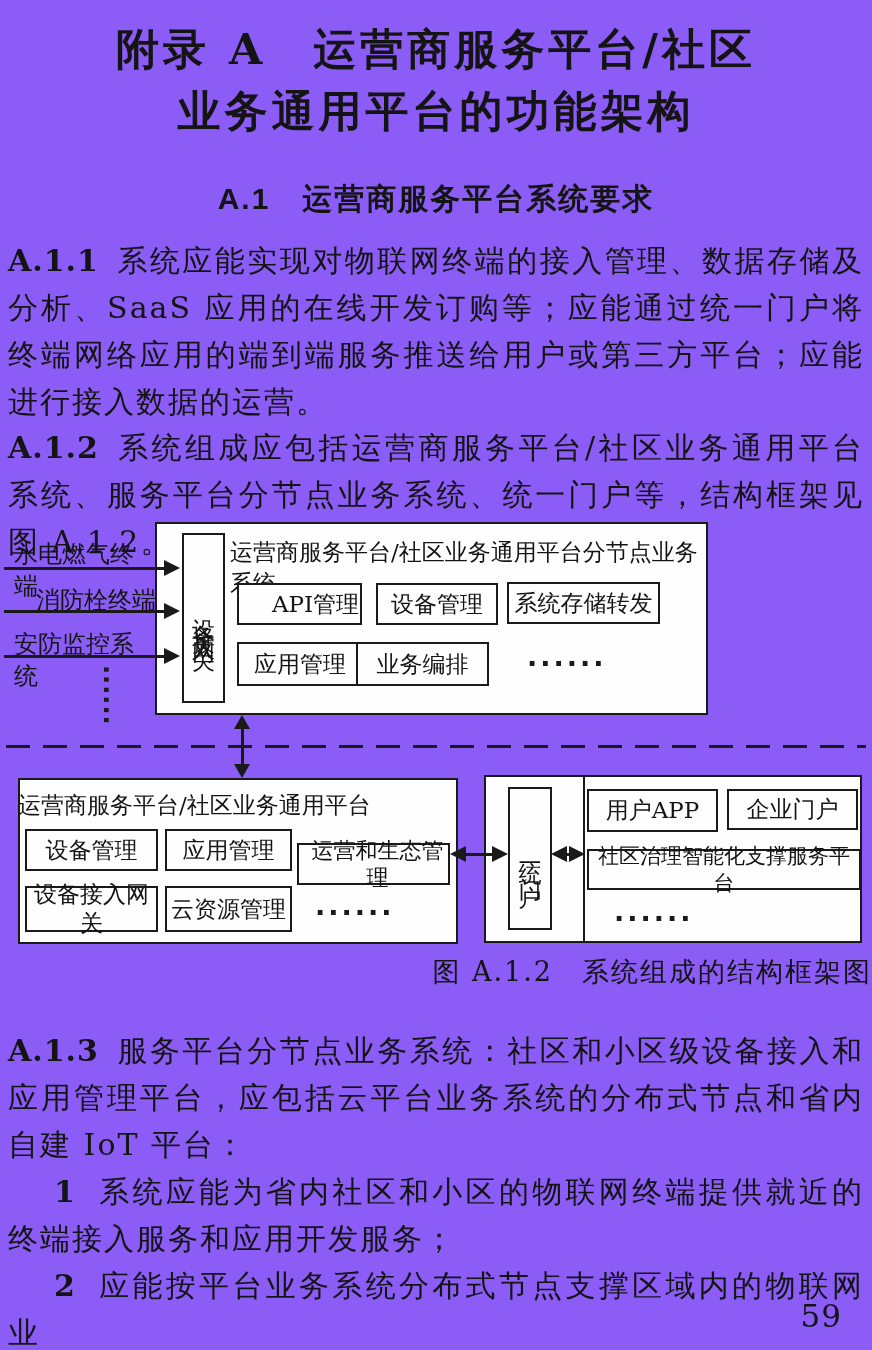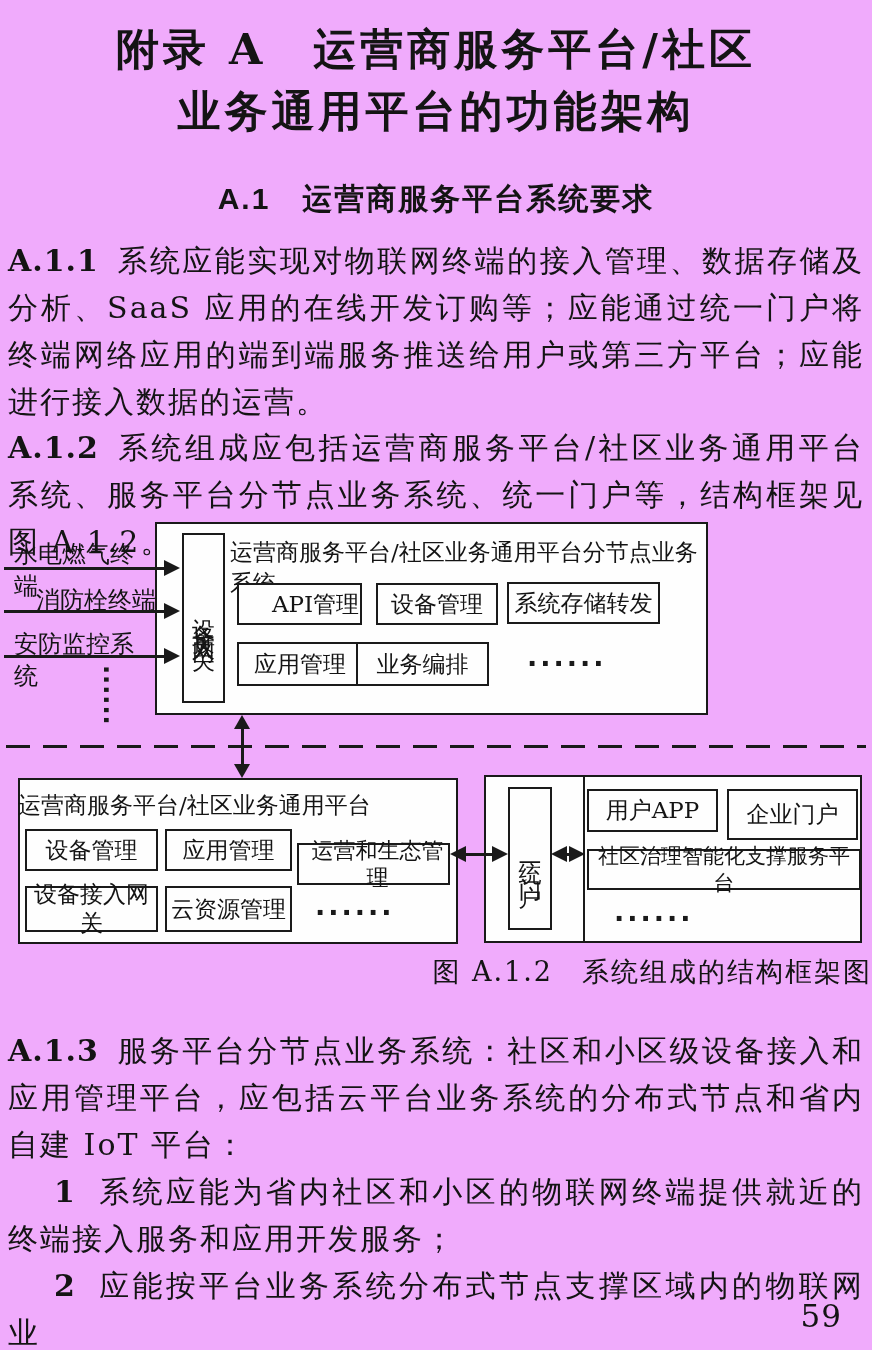--- a/index.html
+++ b/index.html
@@ -1,16 +1,16 @@
 <!DOCTYPE html>
 <html><head>
 <meta charset="utf-8">
 <style>
   html,body{margin:0;padding:0;background:#e8e8e8;}
-  .page{position:relative;width:872px;height:1350px;margin:0 auto;background:#f0abfc;
+  .page{position:relative;width:872px;height:1350px;margin:0 auto;background:#8b5cf6;
         font-family:"DejaVu Serif","Liberation Serif",serif;color:#141414;overflow:hidden;}
   .abs{position:absolute;}
 
   
   .doc-title{left:0;right:0;top:18px;text-align:center;font-weight:bold;
              font-size:43px;line-height:62px;letter-spacing:4px;}
   .section-heading{left:0;right:0;top:166px;text-align:center;font-weight:bold;
                    font-size:30px;line-height:38px;margin:14px;
                    font-family:"Liberation Sans","DejaVu Sans",sans-serif;letter-spacing:2px;}
   .body-p{left:8px;right:8px;font-size:30px;line-height:47px;margin:0;
@@ -117,21 +117,21 @@
 
     <div class="bx" style="left:25px;top:367px;width:133px;height:46px;">设备接入网关</div>
     <div class="bx" style="left:165px;top:367px;width:127px;height:46px;">云资源管理</div>
     <div class="dots" style="left:315px;top:378px;">······</div>
 
     <div class="bx" style="left:484px;top:256px;width:378px;height:168px;"></div>
     <div class="bx vtext" style="left:508px;top:268px;width:44px;height:143px;letter-spacing:8px;">统一门户</div>
     <div class="separator-v" style="left:583px;top:256px;height:168px;"></div>
 
     <div class="bx" style="left:587px;top:270px;width:131px;height:43px;">用户APP</div>
-    <div class="bx" style="left:727px;top:270px;width:131px;height:51px;">企业门户</div>
+    <div class="bx" style="left:727px;top:270px;width:131px;height:41px;">企业门户</div>
     <div class="bx" style="left:587px;top:330px;width:274px;height:41px;font-size:21px;">社区治理智能化支撑服务平台</div>
     <div class="dots" style="left:614px;top:384px;">······</div>
 
     <div class="h-arrow" style="left:450px;top:327px;width:58px;">
         <span class="tri tri-l"></span>
         <span class="shaft-h"></span>
         <span class="tri tri-r"></span>
       </div>
     <div class="h-arrow" style="left:551px;top:327px;width:34px;">
         <span class="tri tri-l"></span>

